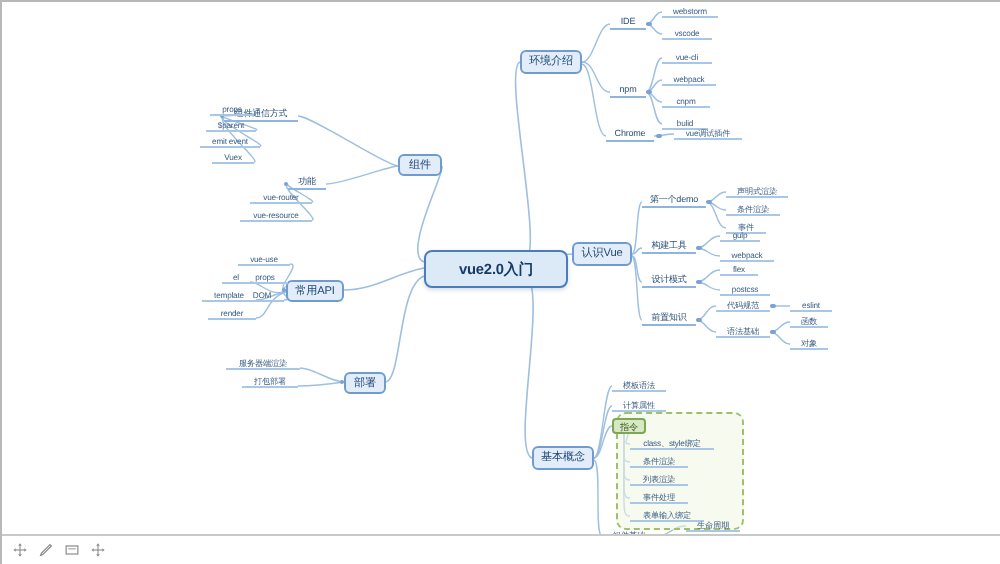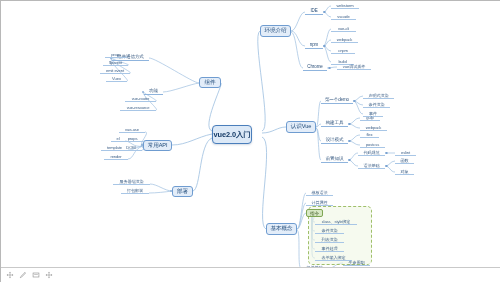--- a/index.html
+++ b/index.html
@@ -236,21 +236,21 @@
     <div class="joint" style="left:347px; top:138.5px;"></div>
     <div class="joint" style="left:347px; top:157.5px;"></div>
     <div class="joint" style="left:384px; top:150.5px;"></div>
     <div class="joint" style="left:384px; top:163.5px;"></div>
     <div class="joint" style="left:327px; top:265.5px;"></div>
     <div class="joint" style="left:108.5px; top:55.5px;"></div>
     <div class="joint" style="left:140.5px; top:89.5px;"></div>
     <div class="joint" style="left:139.5px; top:142.5px;"></div>
     <div class="joint" style="left:168.5px; top:188.5px;"></div>
 
-    <div class="node n-root" style="left:211px; top:124px; width:40px; height:19px;">vue2.0入门</div>
+    <div class="node n-root" style="left:211px; top:124px; width:72px; height:19px;">vue2.0入门</div>
 
     <div class="node n-main" style="left:259px; top:24px; width:31px; height:12px;">环境介绍</div>
     <div class="node n-main" style="left:285px; top:120px; width:30px; height:12px;">认识Vue</div>
     <div class="node n-main" style="left:265px; top:222px; width:31px; height:12px;">基本概念</div>
     <div class="node n-main" style="left:198px; top:76px; width:22px; height:11px;">组件</div>
     <div class="node n-main" style="left:142px; top:139px; width:29px; height:11px;">常用API</div>
     <div class="node n-main" style="left:171px; top:185px; width:21px; height:11px;">部署</div>
 
     <div class="node n-sub" style="left:304px; top:7px; width:18px; height:7px;">IDE</div>
     <div class="node n-leaf" style="left:330px; top:2px; width:28px; height:6px;">webstorm</div>

